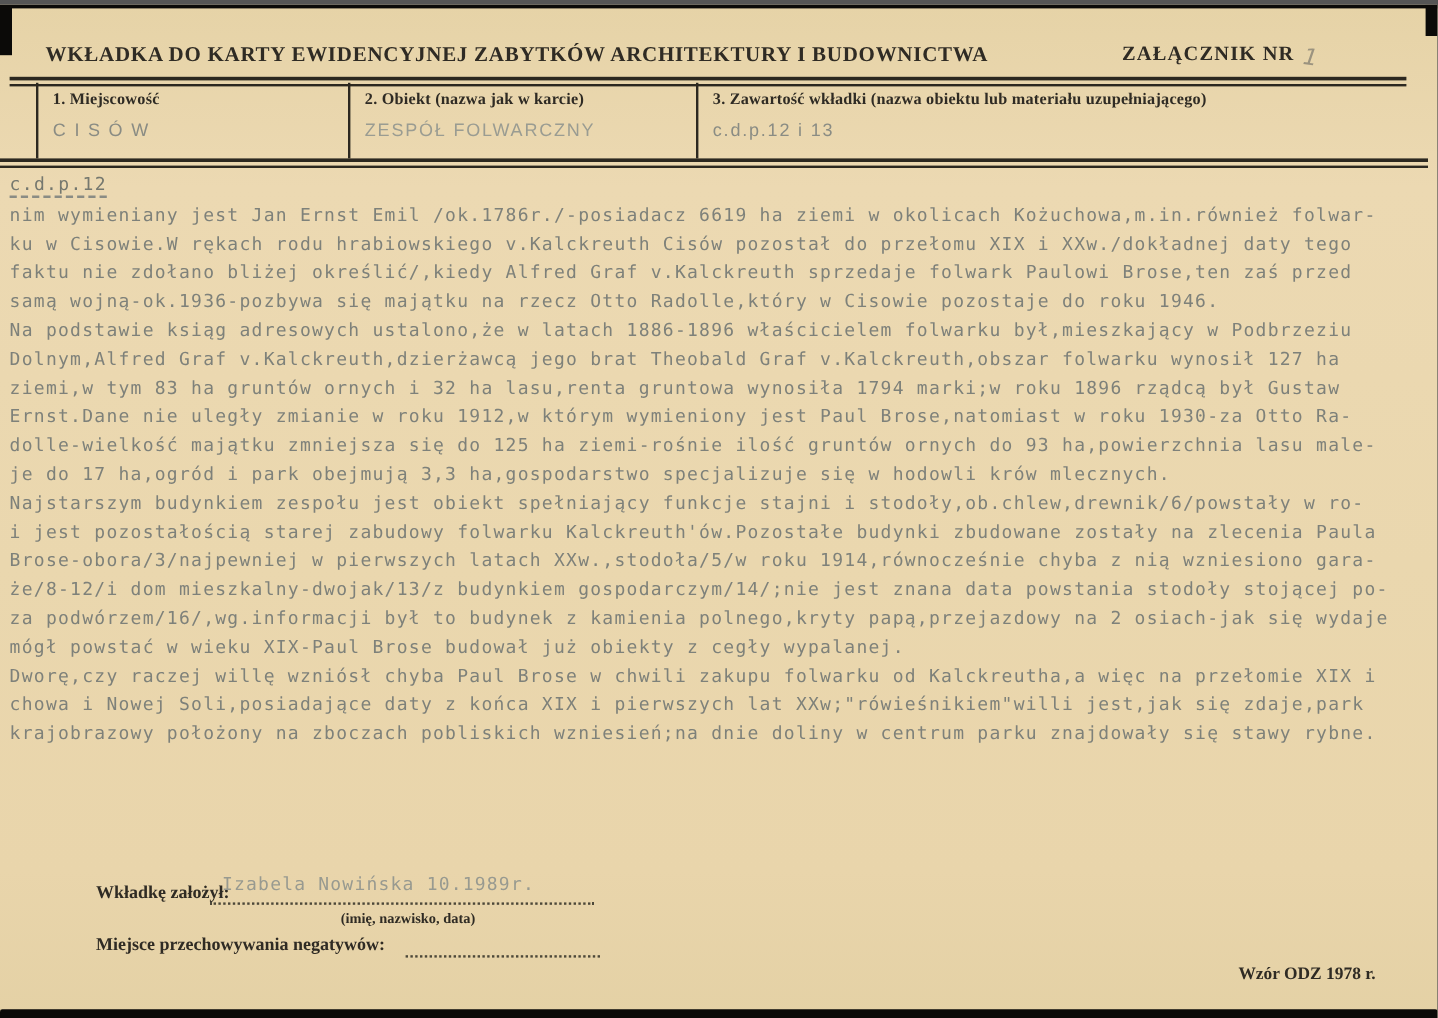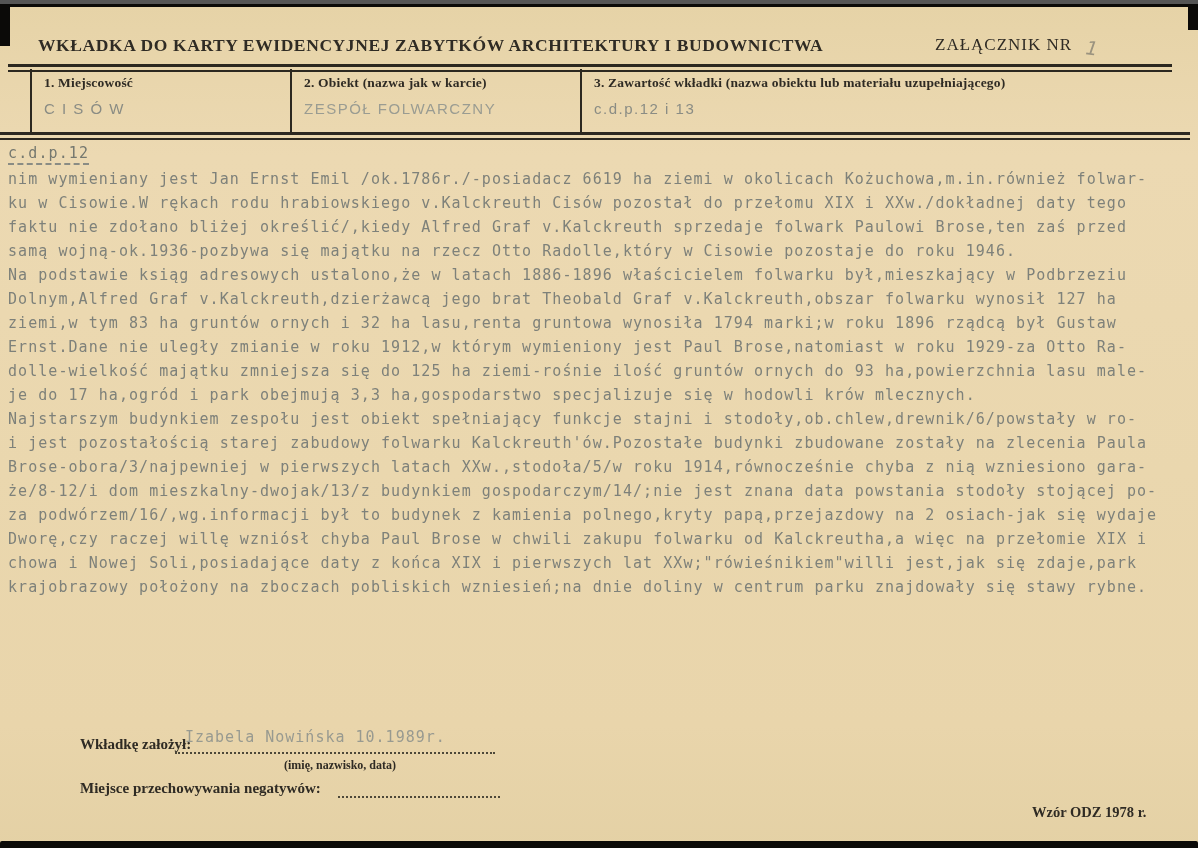--- a/index.html
+++ b/index.html
@@ -19,21 +19,21 @@
   .edge.topright{left:1188px;top:0;width:10px;height:26px;}
   .edge.bottom{left:0;top:837px;width:1198px;height:11px;border-radius:2px 2px 0 0;}
 
   
   .doc-title{
     position:absolute;left:38px;top:31px;
     font-size:17.5px;font-weight:700;letter-spacing:.6px;white-space:nowrap;
   }
   .attachment{
     position:absolute;left:935px;top:31px;
-    font-size:17px;font-weight:400;letter-spacing:1px;white-space:nowrap;
+    font-size:17px;font-weight:700;letter-spacing:1px;white-space:nowrap;
   }
   .handwritten-no{
     position:absolute;left:1086px;top:33px;
     font-family:"DejaVu Sans",sans-serif;
     font-size:19px;color:#9b937f;font-style:italic;
     transform:rotate(8deg);font-weight:400;
   }
 
   .rule-double{
     position:absolute;height:3px;
@@ -128,28 +128,29 @@
 
   <div class="typed-heading">c.d.p.12</div>
   <div class="typed-body">
       <div class="typed-line">nim wymieniany jest Jan Ernst Emil /ok.1786r./-posiadacz 6619 ha ziemi w okolicach Kożuchowa,m.in.również folwar-</div>
       <div class="typed-line">ku w Cisowie.W rękach rodu hrabiowskiego v.Kalckreuth Cisów pozostał do przełomu XIX i XXw./dokładnej daty tego</div>
       <div class="typed-line">faktu nie zdołano bliżej określić/,kiedy Alfred Graf v.Kalckreuth sprzedaje folwark Paulowi Brose,ten zaś przed</div>
       <div class="typed-line">samą wojną-ok.1936-pozbywa się majątku na rzecz Otto Radolle,który w Cisowie pozostaje do roku 1946.</div>
       <div class="typed-line">Na podstawie ksiąg adresowych ustalono,że w latach 1886-1896 właścicielem folwarku był,mieszkający w Podbrzeziu</div>
       <div class="typed-line">Dolnym,Alfred Graf v.Kalckreuth,dzierżawcą jego brat Theobald Graf v.Kalckreuth,obszar folwarku wynosił 127 ha</div>
       <div class="typed-line">ziemi,w tym 83 ha gruntów ornych i 32 ha lasu,renta gruntowa wynosiła 1794 marki;w roku 1896 rządcą był Gustaw</div>
-      <div class="typed-line">Ernst.Dane nie uległy zmianie w roku 1912,w którym wymieniony jest Paul Brose,natomiast w roku 1929-za Otto Ra-</div>
+      <div class="typed-line">Ernst.Dane nie uległy zmianie w roku 1912,w którym wymieniony jest Paul Brose,natomiast w roku 1930-za Otto Ra-</div>
       <div class="typed-line">dolle-wielkość majątku zmniejsza się do 125 ha ziemi-rośnie ilość gruntów ornych do 93 ha,powierzchnia lasu male-</div>
       <div class="typed-line">je do 17 ha,ogród i park obejmują 3,3 ha,gospodarstwo specjalizuje się w hodowli krów mlecznych.</div>
       <div class="typed-line">Najstarszym budynkiem zespołu jest obiekt spełniający funkcje stajni i stodoły,ob.chlew,drewnik/6/powstały w ro-</div>
       <div class="typed-line">i jest pozostałością starej zabudowy folwarku Kalckreuth'ów.Pozostałe budynki zbudowane zostały na zlecenia Paula</div>
       <div class="typed-line">Brose-obora/3/najpewniej w pierwszych latach XXw.,stodoła/5/w roku 1914,równocześnie chyba z nią wzniesiono gara-</div>
       <div class="typed-line">że/8-12/i dom mieszkalny-dwojak/13/z budynkiem gospodarczym/14/;nie jest znana data powstania stodoły stojącej po-</div>
       <div class="typed-line">za podwórzem/16/,wg.informacji był to budynek z kamienia polnego,kryty papą,przejazdowy na 2 osiach-jak się wydaje</div>
+      <div class="typed-line">mógł powstać w wieku XIX-Paul Brose budował już obiekty z cegły wypalanej.</div>
       <div class="typed-line">Dworę,czy raczej willę wzniósł chyba Paul Brose w chwili zakupu folwarku od Kalckreutha,a więc na przełomie XIX i</div>
       <div class="typed-line">chowa i Nowej Soli,posiadające daty z końca XIX i pierwszych lat XXw;"rówieśnikiem"willi jest,jak się zdaje,park</div>
       <div class="typed-line">krajobrazowy położony na zboczach pobliskich wzniesień;na dnie doliny w centrum parku znajdowały się stawy rybne.</div>
     </div>
 
   <div class="founder-row">
     <div class="founder-label">Wkładkę założył:</div>
     <div class="founder-value typed">Izabela Nowińska 10.1989r.</div>
     <div class="founder-line"></div>
     <div class="founder-hint">(imię, nazwisko, data)</div>

